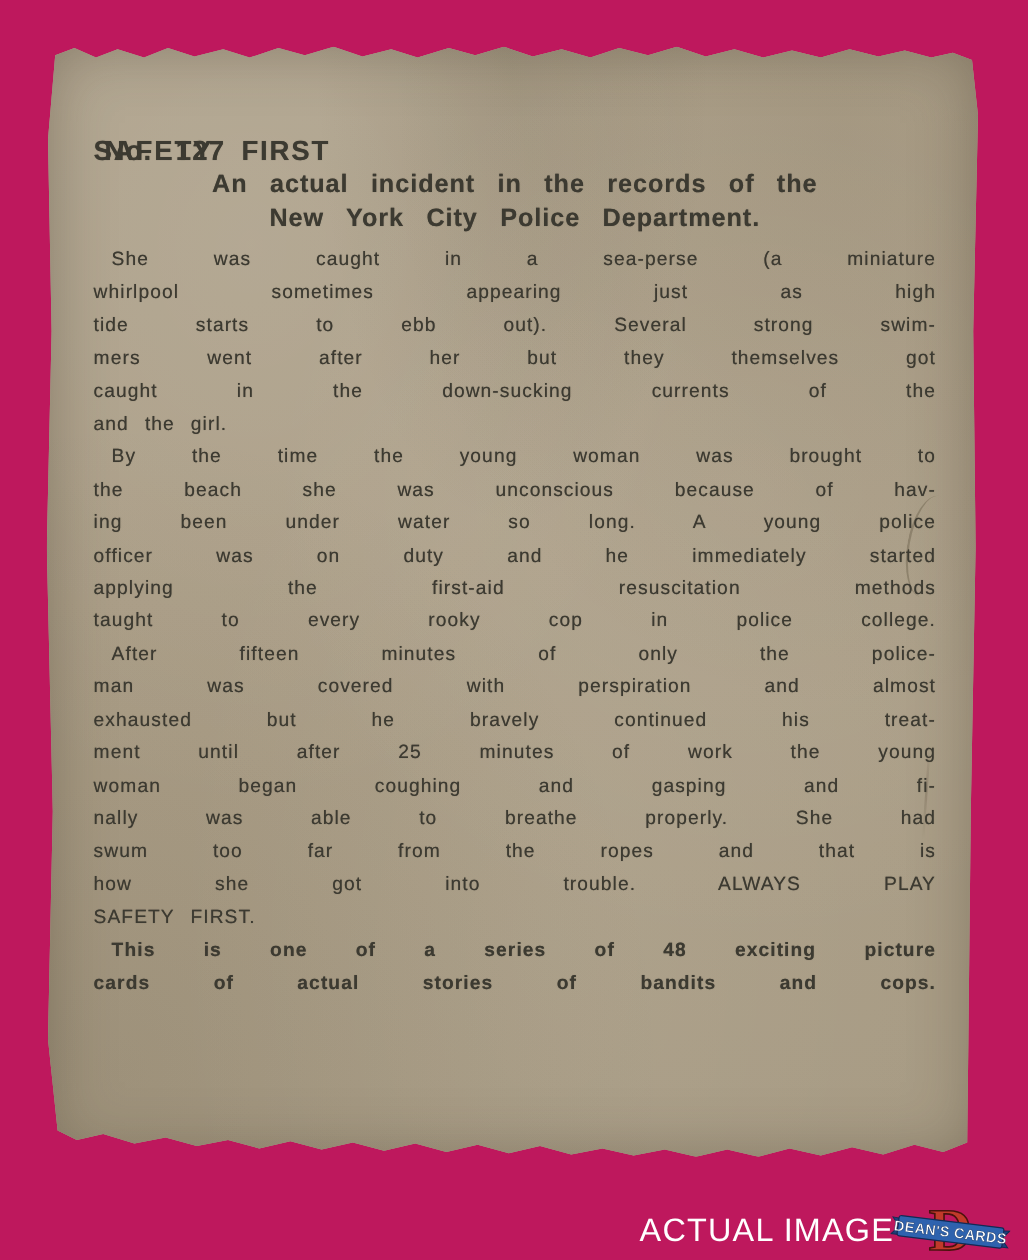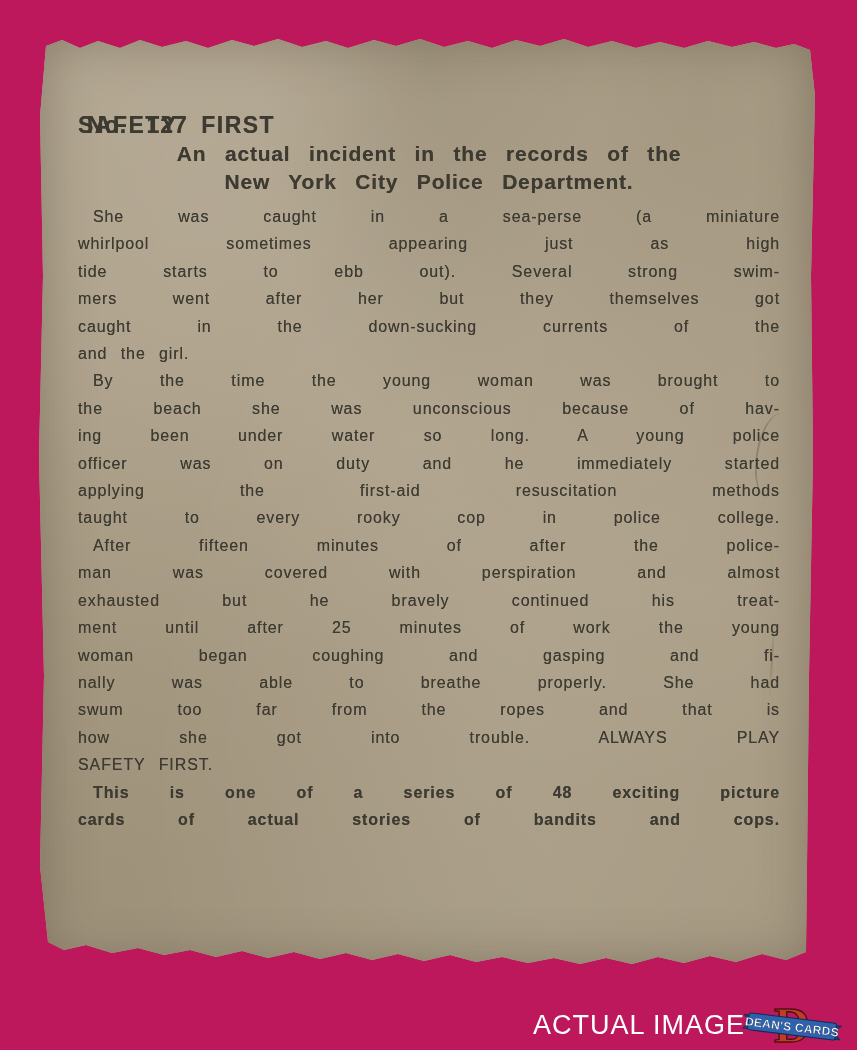--- a/index.html
+++ b/index.html
@@ -99,21 +99,21 @@
           <div class="bline">tide starts to ebb out).  Several strong swim-</div>
           <div class="bline">mers went after her but they themselves got</div>
           <div class="bline">caught in the down-sucking currents of the</div>
           <div class="bline nojust">and the girl.</div>
           <div class="bline indent">By the time the young woman was brought to</div>
           <div class="bline">the beach she was unconscious because of hav-</div>
           <div class="bline">ing been under water so long. A young police</div>
           <div class="bline">officer was on duty and he immediately started</div>
           <div class="bline">applying the first-aid resuscitation methods</div>
           <div class="bline">taught to every rooky cop in police college.</div>
-          <div class="bline indent">After fifteen minutes of after the police-</div>
+          <div class="bline indent">After fifteen minutes of only the police-</div>
           <div class="bline">man was covered with perspiration and almost</div>
           <div class="bline">exhausted but he bravely continued his treat-</div>
           <div class="bline">ment until after 25 minutes of work the young</div>
           <div class="bline">woman began coughing and gasping and fi-</div>
           <div class="bline">nally was able to breathe properly.  She had</div>
           <div class="bline">swum too far from the ropes and that is</div>
           <div class="bline">how she got into trouble.  ALWAYS PLAY</div>
           <div class="bline nojust">SAFETY FIRST.</div>
           <div class="bline indent bold">This is one of a series of 48 exciting picture</div>
           <div class="bline bold">cards of actual stories of bandits and cops.</div>

